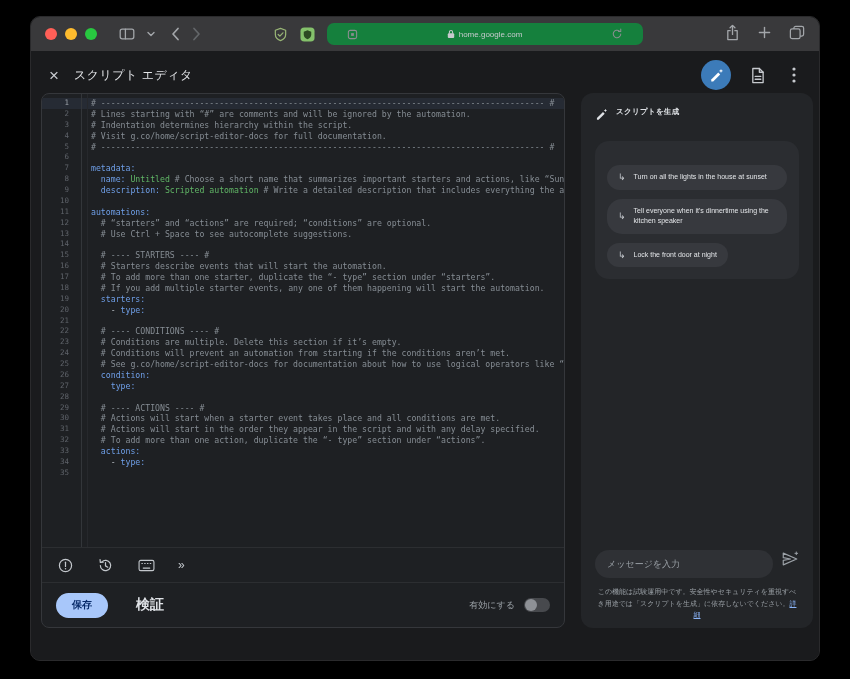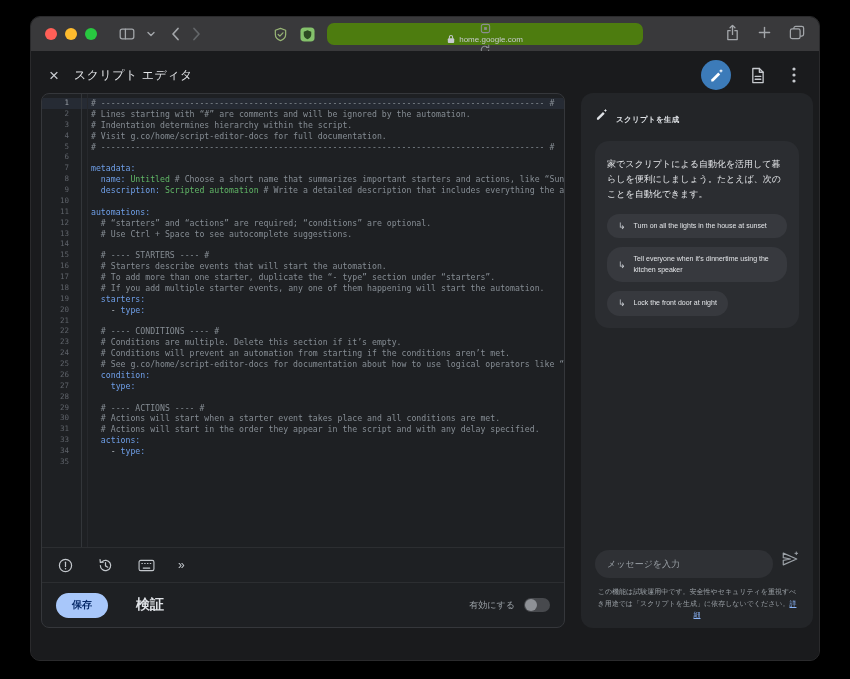--- a/index.html
+++ b/index.html
@@ -7,22 +7,22 @@
   .window{position:absolute;left:30px;top:16px;width:790px;height:645px;border-radius:10px;overflow:hidden;
     background:#1a1b1d;border:1px solid #2a2a2c;box-sizing:border-box;}
   
   .chrome{height:34px;background:#39393b;display:flex;align-items:center;padding:0 14px;box-sizing:border-box;}
   .lights{display:flex;gap:8px;align-items:center;}
   .light{width:12px;height:12px;border-radius:50%;}
   .nav{display:flex;align-items:center;gap:12px;margin-left:22px;color:#a3a6aa;}
   .nav svg,.ext svg{display:block;}
   .dim{color:#636669;}
   .ext{display:flex;align-items:center;gap:12px;margin-left:auto;margin-right:10px;}
-  .urlbar{width:316px;height:22px;border-radius:7px;background:#4d7c0f;display:flex;align-items:center;
-    padding:0 20px;box-sizing:border-box;color:#bfc2c6;flex-direction:column;}
+  .urlbar{width:316px;height:22px;border-radius:7px;background:#15803d;display:flex;align-items:center;
+    padding:0 20px;box-sizing:border-box;color:#bfc2c6;}
   .url-center{flex:1;display:flex;align-items:center;justify-content:center;gap:4px;font-size:8px;color:#c7cace;}
   .chrome-right{display:flex;align-items:center;gap:18px;margin-left:auto;color:#a3a6aa;}
   
   .content{position:relative;height:611px;background:#1a1b1d;}
   .page-header{position:absolute;left:18px;right:14px;top:8px;height:32px;display:flex;align-items:center;}
   .close-x{color:#c8cbd0;font-size:17px;line-height:1;cursor:default;}
   .page-title{margin-left:15px;font-size:12px;color:#e3e5e8;letter-spacing:.5px;}
   .header-actions{margin-left:auto;display:flex;align-items:center;gap:15px;}
   .pen-btn{width:30px;height:30px;border-radius:50%;background:#3c7bb9;display:flex;align-items:center;justify-content:center;}
   .hdr-icon{color:#c6c9ce;display:flex;align-items:center;justify-content:center;width:22px;height:22px;}
@@ -45,21 +45,21 @@
   .save-btn{height:25px;padding:0 16px;border:none;border-radius:13px;background:#a8c7fa;color:#0a2d6b;
     font-size:10px;font-weight:bold;font-family:inherit;}
   .validate-btn{background:none;border:none;color:#dfe2e6;font-size:14px;font-weight:bold;margin-left:22px;font-family:inherit;}
   .enable{margin-left:auto;display:flex;align-items:flex-end;gap:9px;}
   .enable-label{font-size:9px;color:#9aa0a6;}
   .toggle{width:26px;height:14px;border-radius:7px;background:#47494d;position:relative;}
   .knob{position:absolute;left:1px;top:1px;width:12px;height:12px;border-radius:50%;background:#8e9196;}
   
   .assistant{position:absolute;left:550px;top:42px;width:232px;height:535px;border-radius:12px;background:#232528;
     box-sizing:border-box;padding:14px;}
-  .a-header{display:flex;align-items:flex-end;gap:8px;color:#dfe2e6;}
+  .a-header{display:flex;align-items:flex-start;gap:8px;color:#dfe2e6;}
   .a-title{font-size:7.5px;font-weight:bold;letter-spacing:.3px;}
   .intro-card{margin-top:16px;background:#2b2d31;border-radius:14px;padding:12px;}
   .intro-text{margin:4px 0 0 0;font-size:9px;line-height:1.65;color:#e4e6e9;}
   .chips{margin-top:12px;}
   .chip{background:#37393e;border-radius:15px;padding:7px 11px;display:flex;align-items:center;gap:8px;margin-top:9px;}
   .chip.fit{width:fit-content;}
   .chip-arrow{color:#c4c8cd;font-size:9px;flex:none;}
   .chip-text{font-size:7px;line-height:1.5;color:#e3e5e8;}
   .a-bottom{position:absolute;left:14px;right:14px;bottom:8px;}
   .input-row{display:flex;gap:8px;}
@@ -218,20 +218,21 @@
             <div class="cl"><span class="ln">22</span><span class="ct"><span class="t-c">  # ---- CONDITIONS ---- #</span></span></div>
             <div class="cl"><span class="ln">23</span><span class="ct"><span class="t-c">  # Conditions are multiple. Delete this section if it’s empty.</span></span></div>
             <div class="cl"><span class="ln">24</span><span class="ct"><span class="t-c">  # Conditions will prevent an automation from starting if the conditions aren’t met.</span></span></div>
             <div class="cl"><span class="ln">25</span><span class="ct"><span class="t-c">  # See g.co/home/script-editor-docs for documentation about how to use logical operators like “and”, “or”, and “not”.</span></span></div>
             <div class="cl"><span class="ln">26</span><span class="ct"><span class="t-p">  </span><span class="t-k">condition:</span></span></div>
             <div class="cl"><span class="ln">27</span><span class="ct"><span class="t-p">    </span><span class="t-k">type:</span></span></div>
             <div class="cl"><span class="ln">28</span><span class="ct"></span></div>
             <div class="cl"><span class="ln">29</span><span class="ct"><span class="t-c">  # ---- ACTIONS ---- #</span></span></div>
             <div class="cl"><span class="ln">30</span><span class="ct"><span class="t-c">  # Actions will start when a starter event takes place and all conditions are met.</span></span></div>
             <div class="cl"><span class="ln">31</span><span class="ct"><span class="t-c">  # Actions will start in the order they appear in the script and with any delay specified.</span></span></div>
+            <div class="cl"><span class="ln">32</span><span class="ct"><span class="t-c">  # To add more than one action, duplicate the “- type” section under “actions”.</span></span></div>
             <div class="cl"><span class="ln">33</span><span class="ct"><span class="t-p">  </span><span class="t-k">actions:</span></span></div>
             <div class="cl"><span class="ln">34</span><span class="ct"><span class="t-p">    - </span><span class="t-k">type:</span></span></div>
             <div class="cl"><span class="ln">35</span><span class="ct"></span></div>
           </div>
       </div>
       <div class="tools-row">
         <span class="ticon">
             <svg width="15" height="15" viewBox="0 0 16 16" fill="none" stroke="currentColor" stroke-width="1.3">
               <circle cx="8" cy="8" r="6.5"></circle>
               <line x1="8" y1="4.5" x2="8" y2="9"></line>
@@ -271,21 +272,20 @@
 
     <div class="assistant">
       <div class="a-header">
         <span><svg width="13" height="13" viewBox="0 0 20 20" fill="#dfe2e6">
               <path d="M12.3 6.1l2.6 2.6L5.6 18H3v-2.6z"></path>
               <path d="M16 1.2l.8 1.9 1.9.8-1.9.8-.8 1.9-.8-1.9-1.9-.8 1.9-.8z"></path>
             </svg></span>
         <span class="a-title">スクリプトを生成</span>
       </div>
       <div class="intro-card">
-        <p class="intro-text">家でスクリプトによる自動化を活用して暮らしを便利にしましょう。たとえば、次のことを自動化できます。</p>
         <div class="chips">
             <div class="chip">
               <span class="chip-arrow">↳</span>
               <span class="chip-text">Turn on all the lights in the house at sunset</span>
             </div>
             <div class="chip">
               <span class="chip-arrow">↳</span>
               <span class="chip-text">Tell everyone when it's dinnertime using the kitchen speaker</span>
             </div>
             <div class="chip fit">

